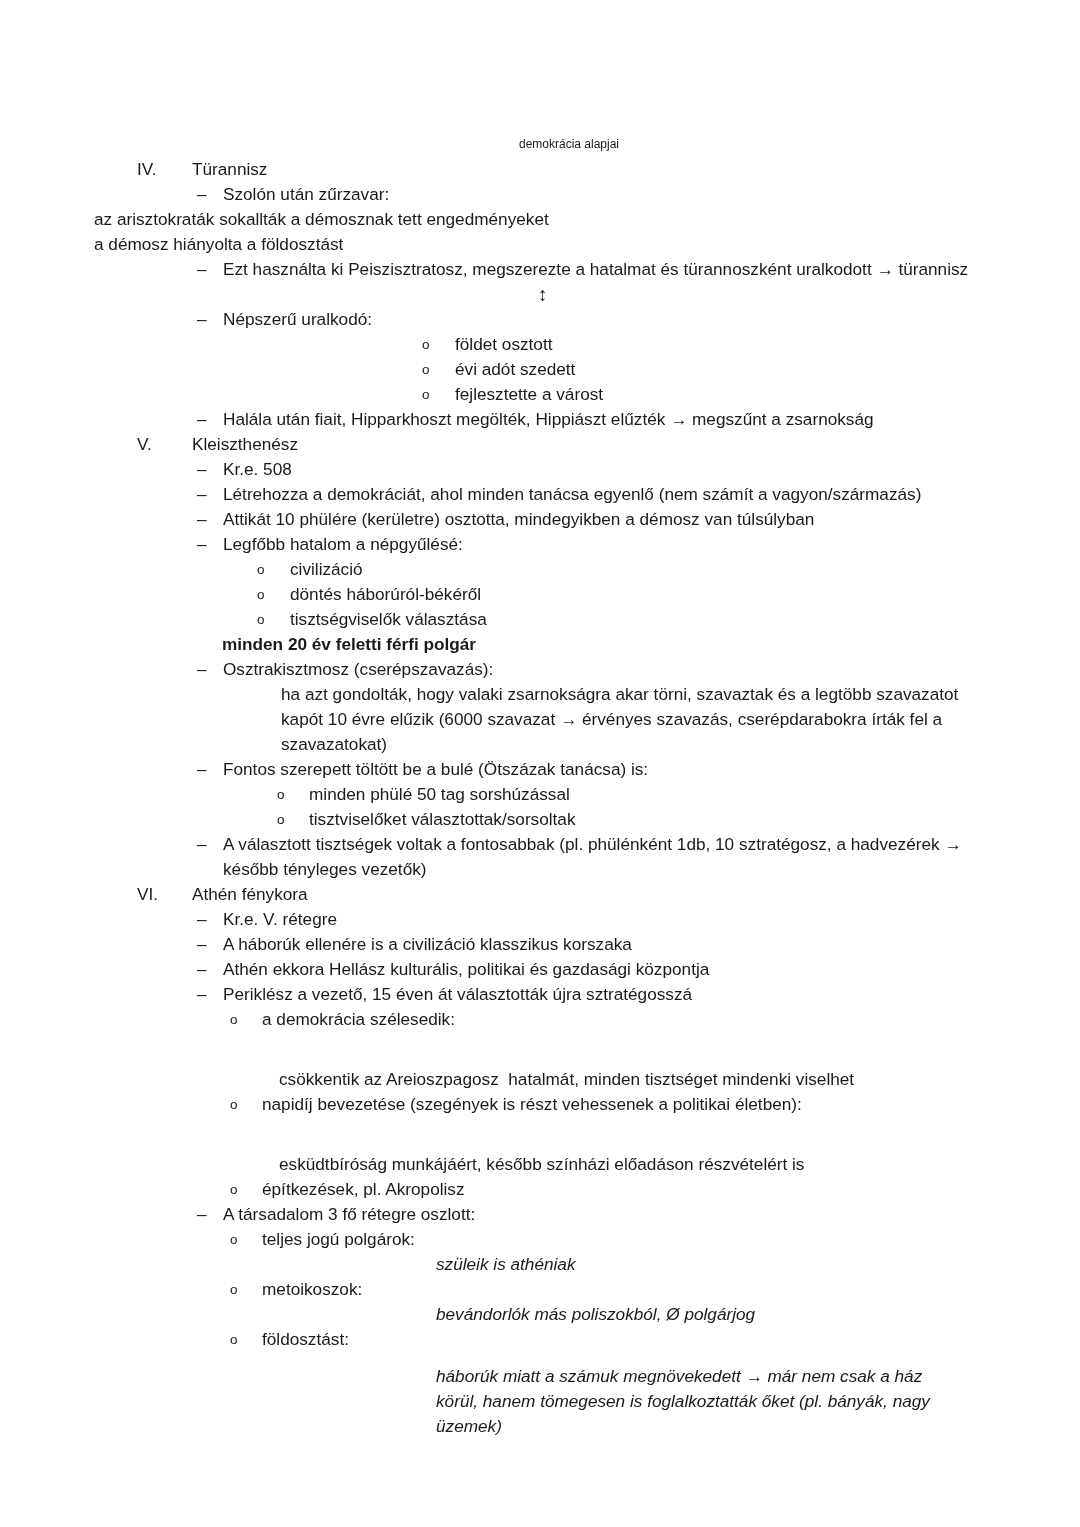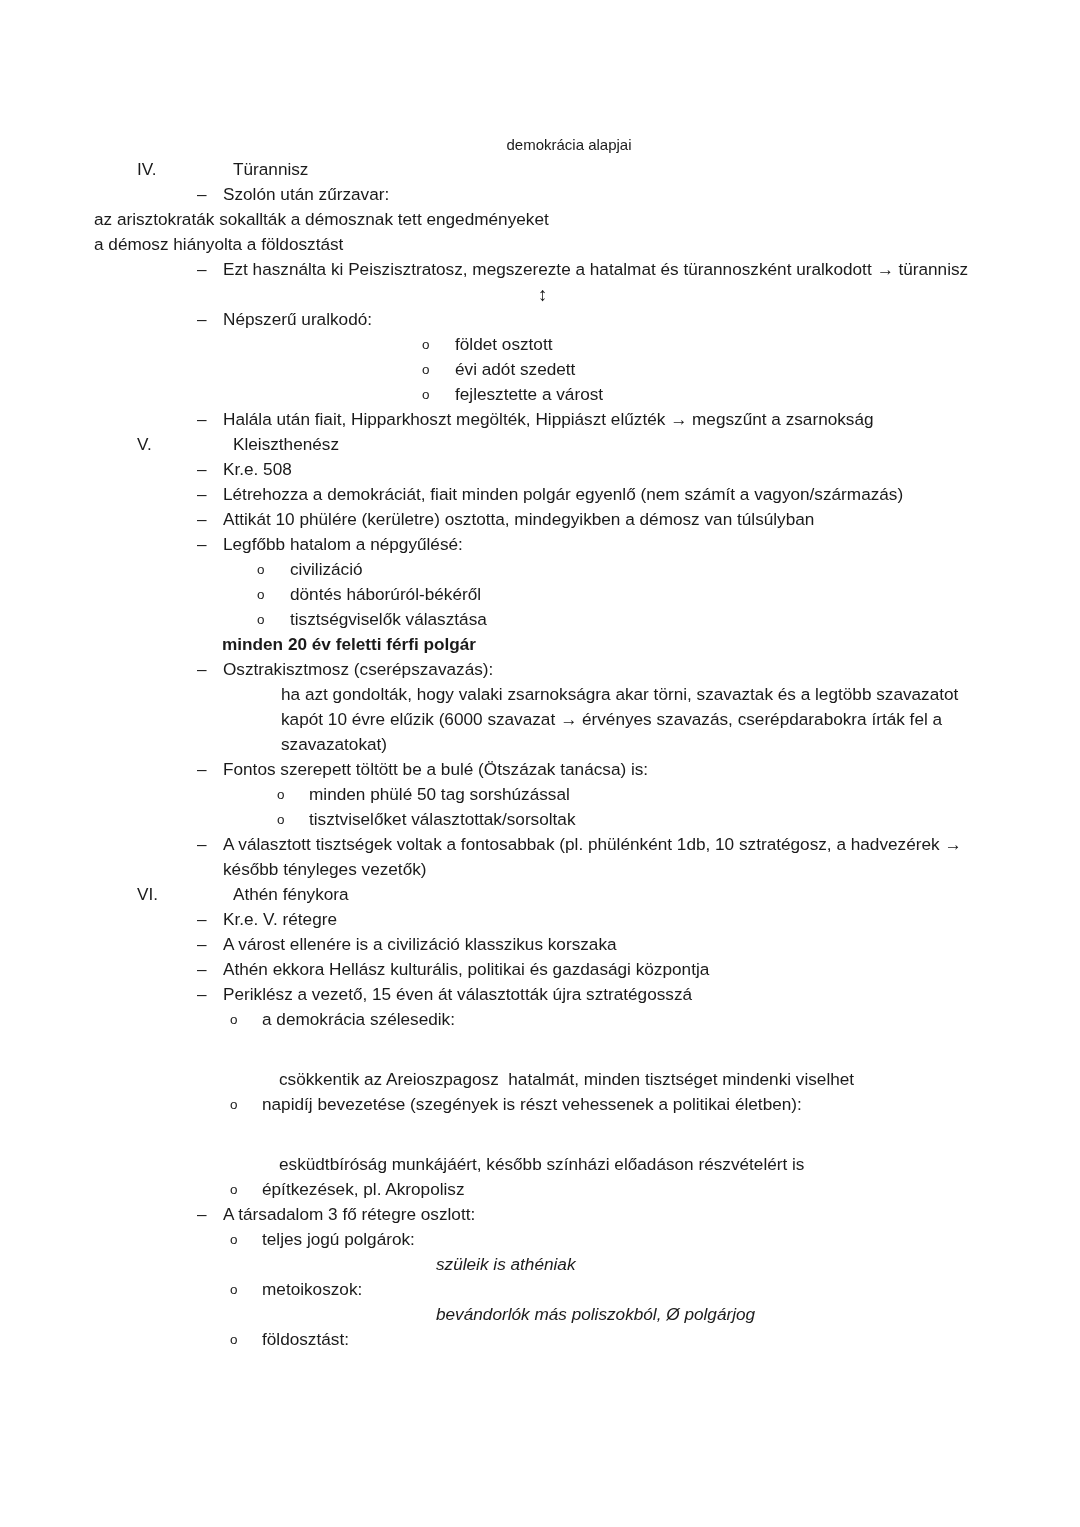--- a/index.html
+++ b/index.html
@@ -41,32 +41,31 @@
     flex: 1 1 auto;
   }
 
   
   .title-row {
     position: absolute;
     left: 0;
     top: 132px;
     width: 1080px;
     text-align: center;
-    font-size: 15px;
+    font-size: 12px;
     line-height: 25px;
   }
   .title-row .title-inner {
     display: inline-block;
     margin-left: 58px;
   }
 
   
   .lvl-roman {
     padding-left: 137px;
-    gap: 41px;
   }
   .lvl-roman .marker { width: 55px; }
 
   
   .lvl-dash {
     padding-left: 197px;
   }
   .lvl-dash .marker { width: 26px; }
   
   .lvl-dashtext-hang {
@@ -209,21 +208,21 @@
       <span class="txt">Kleiszthenész</span>
     </div>
 
     <div class="line lvl-dash">
       <span class="marker dash-bullet">–</span>
       <span class="txt">Kr.e. 508</span>
     </div>
 
     <div class="line lvl-dash">
       <span class="marker dash-bullet">–</span>
-      <span class="txt">Létrehozza a demokráciát, fiait minden polgár egyenlő (nem számít a vagyon/származás)</span>
+      <span class="txt">Létrehozza a demokráciát, ahol minden tanácsa egyenlő (nem számít a vagyon/származás)</span>
     </div>
 
     <div class="line lvl-dash">
       <span class="marker dash-bullet">–</span>
       <span class="txt">Attikát 10 phülére (kerületre) osztotta, mindegyikben a démosz van túlsúlyban</span>
     </div>
 
     <div class="line lvl-dash">
       <span class="marker dash-bullet">–</span>
       <span class="txt">Legfőbb hatalom a népgyűlésé:</span>
@@ -282,21 +281,21 @@
       <span class="txt">Athén fénykora</span>
     </div>
 
     <div class="line lvl-dash">
       <span class="marker dash-bullet">–</span>
       <span class="txt">Kr.e. V. rétegre</span>
     </div>
 
     <div class="line lvl-dash">
       <span class="marker dash-bullet">–</span>
-      <span class="txt">A várost ellenére is a civilizáció klasszikus korszaka</span>
+      <span class="txt">A háborúk ellenére is a civilizáció klasszikus korszaka</span>
     </div>
 
     <div class="line lvl-dash">
       <span class="marker dash-bullet">–</span>
       <span class="txt">Athén ekkora Hellász kulturális, politikai és gazdasági központja</span>
     </div>
 
     <div class="line lvl-dash">
       <span class="marker dash-bullet">–</span>
       <span class="txt">Periklész a vezető, 15 éven át választották újra sztratégosszá</span>
@@ -348,15 +347,18 @@
       <span class="txt">bevándorlók más poliszokból, Ø polgárjog</span>
     </div>
 
     <div class="line lvl-o-shallow">
       <span class="marker o-bullet">o</span>
       <span class="txt">földosztást:</span>
     </div>
 
     <div class="spacer-12"></div>
 
+    <div class="line lvl-para-c">
+      <span class="txt wrap">háborúk miatt a számuk megnövekedett → már nem csak a ház körül, hanem tömegesen is foglalkoztatták őket (pl. bányák, nagy üzemek)</span>
+    </div>
 
   </div>
 </div>
 
 </body></html>

